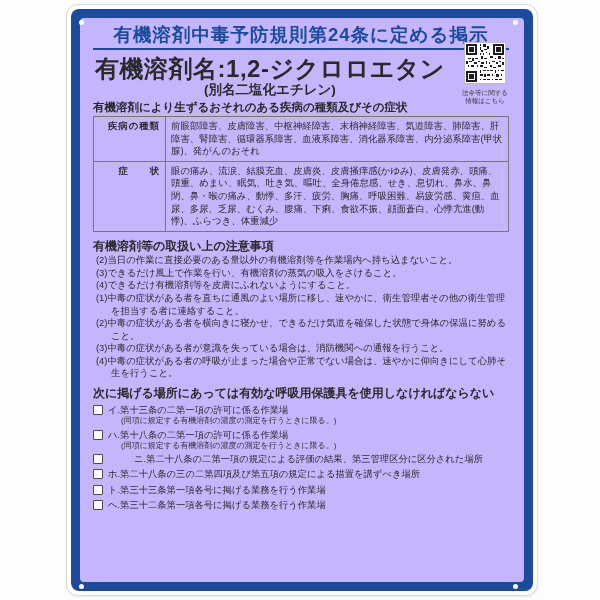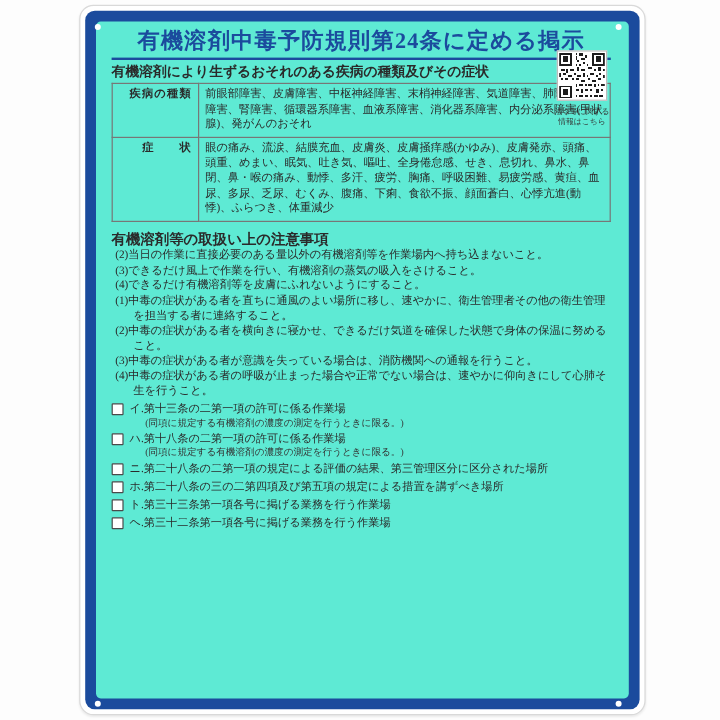--- a/index.html
+++ b/index.html
@@ -19,22 +19,22 @@
     box-shadow:0 1px 2px rgba(0,0,0,.08);
     box-sizing:border-box;
   }
   .plate-blue{
     position:absolute;left:4px;top:4px;right:4px;bottom:4px;
     background:var(--blue);border-radius:8px;
   }
   .hole{position:absolute;width:5px;height:5px;border-radius:50%;background:#fff;z-index:5;}
   .panel{
     position:absolute;left:13px;top:13px;right:13px;bottom:13px;
-    background:#5eead4;border-radius:4px;overflow:hidden;
-    padding:4px 15px 0 13px;box-sizing:border-box;font-family:Liberation Serif, serif;
+    background:#c4b5fd;border-radius:4px;overflow:hidden;
+    padding:4px 15px 0 13px;box-sizing:border-box;
   }
   .prodnum{
     position:absolute;right:30px;bottom:13px;color:#fff;font-size:8px;letter-spacing:.5px;margin-left:24px;
   }
 
   
   .title{
     text-align:center;color:var(--blue);font-weight:700;font-size:18.5px;
     letter-spacing:1px;line-height:22px;margin-top:2px;
   }
@@ -111,20 +111,24 @@
           <rect x="2" y="20" width="3" height="3"></rect>
           <path d="M9 0h1v1h-1zM11 0h2v2h-2zM14 1h1v2h-1zM9 2h1v2h-1zM12 3h2v1h-2zM10 4h1v1h-1zM13 5h1v1h-1zM9 6h1v1h-1zM11 6h1v1h-1zM15 6h1v1h-1zM1 9h2v1h-2zM4 9h1v2h-1zM6 9h2v1h-2zM10 8h1v2h-1zM12 9h2v1h-2zM16 8h2v1h-2zM19 9h1v1h-1zM21 8h2v2h-2zM24 9h1v1h-1zM0 11h1v2h-1zM2 11h2v1h-2zM5 12h2v1h-2zM8 11h1v1h-1zM10 12h2v1h-2zM13 11h1v2h-1zM15 12h1v1h-1zM17 11h2v1h-2zM20 12h1v1h-1zM22 11h1v1h-1zM24 12h1v2h-1zM1 14h1v1h-1zM3 14h2v1h-2zM7 14h1v1h-1zM9 14h2v1h-2zM12 15h2v1h-2zM16 14h1v1h-1zM18 15h2v1h-2zM21 14h2v1h-2zM9 17h1v2h-1zM11 17h2v1h-2zM14 17h1v1h-1zM16 17h2v1h-2zM19 17h1v2h-1zM21 17h1v1h-1zM23 17h2v1h-2zM9 20h2v1h-2zM12 20h1v2h-1zM14 20h2v1h-2zM17 20h1v1h-1zM20 20h2v2h-2zM23 20h1v1h-1zM9 23h1v1h-1zM11 23h2v1h-2zM14 23h2v1h-2zM17 23h1v1h-1zM19 23h2v1h-2zM22 23h2v1h-2z"></path>
         </g>
       </svg>
       <div class="qr-cap">
         <div>法令等に関する</div>
         <div>情報はこちら</div>
       </div>
     </div>
 
+    <div class="namewrap">
+      <div class="solvent-name">有機溶剤名:1,2-ジクロロエタン</div>
+      <div class="solvent-alias">(別名二塩化エチレン)</div>
+    </div>
 
     <div class="sec-disease-head">有機溶剤により生ずるおそれのある疾病の種類及びその症状</div>
 
     <table class="disease">
       <tbody>
           <tr class="r1">
         <td class="rowhead">疾病の種類</td>
         <td>前眼部障害、皮膚障害、中枢神経障害、末梢神経障害、気道障害、肺障害、肝障害、腎障害、循環器系障害、血液系障害、消化器系障害、内分泌系障害(甲状腺)、発がんのおそれ</td>
       </tr>
       <tr class="r2">
@@ -141,39 +145,40 @@
       <div>(4)できるだけ有機溶剤等を皮膚にふれないようにすること。</div>
     </div>
 
     <div class="numlist">
       <div>(1)中毒の症状がある者を直ちに通風のよい場所に移し、速やかに、衛生管理者その他の衛生管理を担当する者に連絡すること。</div>
       <div>(2)中毒の症状がある者を横向きに寝かせ、できるだけ気道を確保した状態で身体の保温に努めること。</div>
       <div>(3)中毒の症状がある者が意識を失っている場合は、消防機関への通報を行うこと。</div>
       <div>(4)中毒の症状がある者の呼吸が止まった場合や正常でない場合は、速やかに仰向きにして心肺そ生を行うこと。</div>
     </div>
 
+    <div class="sec-head">次に掲げる場所にあっては有効な呼吸用保護具を使用しなければならない</div>
 
     <div class="chk-row">
       <span class="cbx"></span>
       <span class="chk-body">
         <span class="chk-lbl" style="display:block;">イ.第十三条の二第一項の許可に係る作業場</span>
         <span class="chk-note" style="display:block;">(同項に規定する有機溶剤の濃度の測定を行うときに限る。)</span>
       </span>
     </div>
     <div class="chk-row">
       <span class="cbx"></span>
       <span class="chk-body">
         <span class="chk-lbl" style="display:block;">ハ.第十八条の二第一項の許可に係る作業場</span>
         <span class="chk-note" style="display:block;">(同項に規定する有機溶剤の濃度の測定を行うときに限る。)</span>
       </span>
     </div>
     <div class="chk-row">
       <span class="cbx"></span>
       <span class="chk-body">
-          <span class="chk-lbl" style="display:block;">ニ.第二十八条の二第一項の規定による評価の結果、第三管理区分に区分された場所</span>
+          <span class="chk-lbl" style="display:block;text-align:center;">ニ.第二十八条の二第一項の規定による評価の結果、第三管理区分に区分された場所</span>
         </span>
     </div>
     <div class="chk-row">
       <span class="cbx"></span>
       <span class="chk-body">
           <span class="chk-lbl" style="display:block;">ホ.第二十八条の三の二第四項及び第五項の規定による措置を講ずべき場所</span>
         </span>
     </div>
     <div class="chk-row">
       <span class="cbx"></span>

